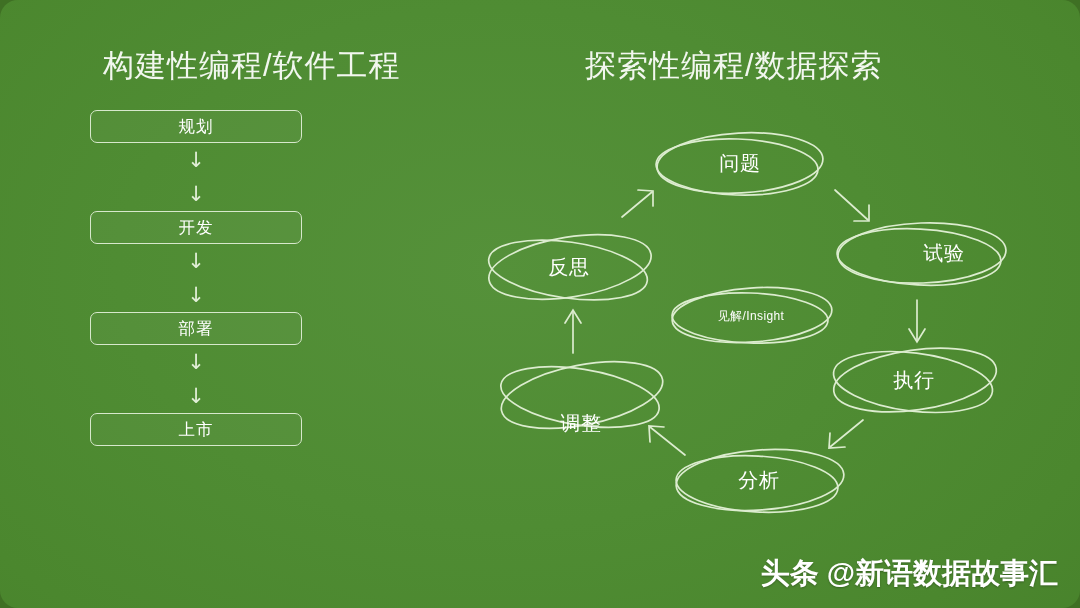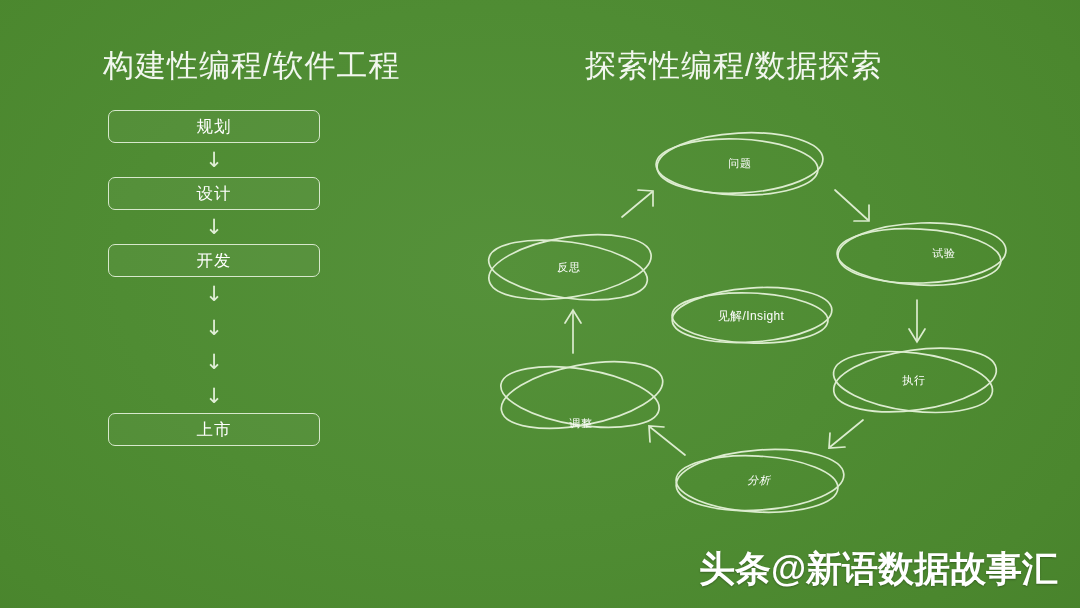--- a/index.html
+++ b/index.html
@@ -9,39 +9,40 @@
   }
   #slide {
     position: relative;
     width: 1080px;
     height: 608px;
     overflow: hidden;
     background:
       radial-gradient(ellipse 900px 620px at 46% 44%, #55913a 0%, #4f8c33 42%, #4b872e 72%, #467f2a 100%);
     font-family: "Liberation Sans", "DejaVu Sans", sans-serif;
     color: #ffffff;
+    border-radius: 18px;
     -webkit-font-smoothing: antialiased;
   }
 
   
   .title {
     position: absolute;
     font-size: 31px;
     font-weight: 400;
     letter-spacing: 1px;
     color: #f2f7ef;
     white-space: nowrap;
   }
   #title-left  { left: 103px; top: 45px; }
   #title-right { left: 585px; top: 45px; text-align: center; }
 
   
   #flow {
     position: absolute;
-    left: 108px;
+    left: 90px;
     top: 110px;
     width: 212px;
   }
   .flow-box {
     box-sizing: border-box;
     width: 212px;
     height: 33px;
     border: 1.4px solid #d7e8cc;
     border-radius: 7px;
     display: flex;
@@ -68,38 +69,38 @@
   #cycle {
     position: absolute;
     left: 460px;
     top: 95px;
     width: 600px;
     height: 450px;
   }
   #cycle svg { position: absolute; left: 0; top: 0; }
   .node-label {
     position: absolute;
-    font-size: 11px;
+    font-size: 20px;
     color: #ffffff;
     letter-spacing: 0.8px;
     white-space: nowrap;
     transform: translate(-50%, -50%);
     pointer-events: none;
   }
   .node-label.insight { font-size: 12px; letter-spacing: 0.4px; }
 
   
   #watermark {
     position: absolute;
     right: 22px;
     bottom: 14px;
     display: flex;
     align-items: baseline;
-    gap: 0;
-    font-size: 36px;
+    gap: 8px;
+    font-size: 29px;
     font-weight: bold;
     color: #ffffff;
     text-shadow: 0 1px 2px rgba(0,0,0,0.28);
     white-space: nowrap;
   }
   #watermark .wm-handle { font-weight: bold; }
 </style>
 </head>
 <body>
 
@@ -109,32 +110,32 @@
 
   <div class="title" id="title-right">探索性编程/数据探索</div>
 
   <div id="flow">
 
     <div class="flow-box">
       <span>规划</span>
     </div>
     <div class="flow-arrow">↓</div>
 
-    <div class="flow-box">
-      <span>设计</span>
-    </div>
     <div class="flow-arrow">↓</div>
 
     <div class="flow-box">
       <span>开发</span>
     </div>
     <div class="flow-arrow">↓</div>
 
     <div class="flow-arrow">↓</div>
 
+    <div class="flow-box">
+      <span>部署</span>
+    </div>
     <div class="flow-arrow">↓</div>
 
     <div class="flow-arrow">↓</div>
 
     <div class="flow-box">
       <span>上市</span>
     </div>
 
   </div>
 
@@ -210,21 +211,21 @@
 
       </g>
     </svg>
 
     <div class="node-label" style="left:280px; top:68px;">问题</div>
 
     <div class="node-label" style="left:484px; top:158px;">试验</div>
 
     <div class="node-label" style="left:454px; top:285px;">执行</div>
 
-    <div class="node-label" style="left:299px; top:385px;font-style:italic;">分析</div>
+    <div class="node-label" style="left:299px; top:385px;">分析</div>
 
     <div class="node-label" style="left:121px; top:300px;margin-top:28px;">调整</div>
 
     <div class="node-label" style="left:109px; top:172px;">反思</div>
 
     <div class="node-label insight" style="left:291px; top:221px;">见解/Insight</div>
 
   </div>
 
   <div id="watermark">

